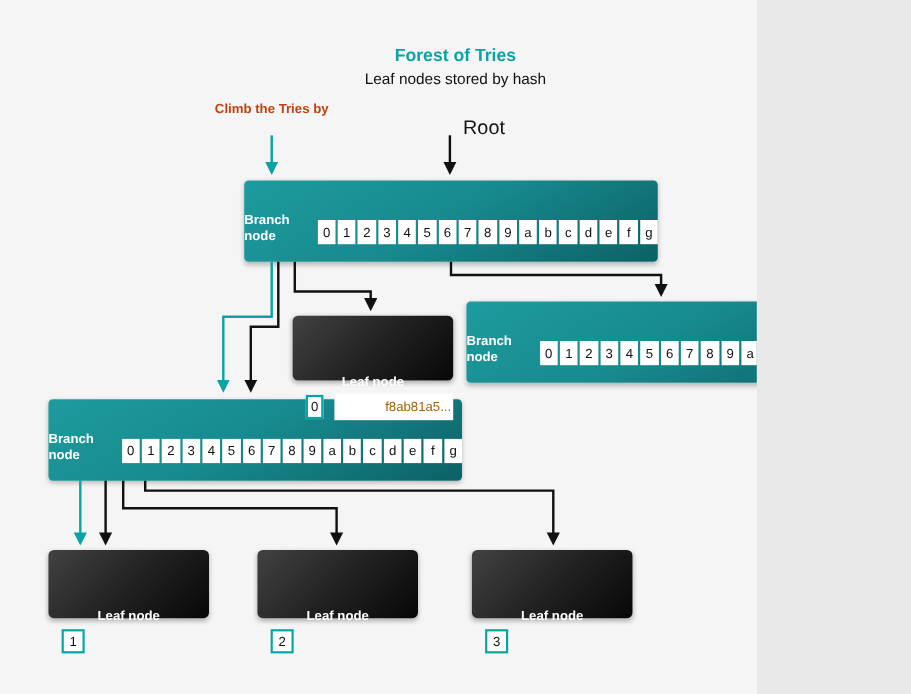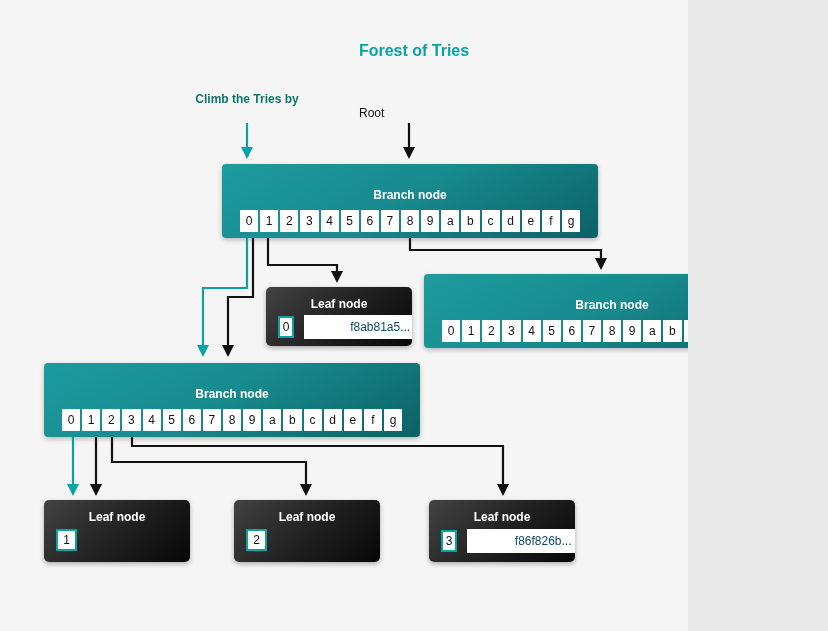--- a/index.html
+++ b/index.html
@@ -17,34 +17,34 @@
   .page-title{
     position:absolute;left:0;top:42px;width:828px;
     text-align:center;font-size:16px;font-weight:bold;color:#0aa3a5;
   }
   .page-subtitle{
     position:absolute;left:0;top:63px;width:828px;
     text-align:center;font-size:14px;color:#111;
   }
   .climb-note{
     position:absolute;left:137px;top:92px;width:220px;
-    text-align:center;font-size:12px;font-weight:bold;color:#0f766e;line-height:14px;
+    text-align:center;font-size:12px;font-weight:bold;color:#c2410c;line-height:14px;
   }
   .root-note{
     position:absolute;left:359px;top:106px;width:100px;
-    text-align:left;font-size:12px;color:#111;
+    text-align:right;font-size:18px;color:#111;
   }
   
   .branch{
     position:absolute;width:376px;height:74px;
     border-radius:4px;
     background:linear-gradient(150deg,#1d9b9e 0%,#178a8e 48%,#0c6165 100%);
     box-shadow:0 2px 5px rgba(0,0,0,0.25);
-    display:flex;flex-direction:column;align-items:center;
-    box-sizing:border-box;padding-top:24px;
+    display:flex;flex-direction:row;align-items:center;
+    box-sizing:border-box;padding-top:12px;
   }
   .branch-title{
     font-size:12px;font-weight:bold;color:#fff;line-height:14px;
   }
   .cells{
     margin-top:8px;width:340px;display:flex;gap:2px;
   }
   .cell{
     flex:1 1 0;height:22px;background:#fff;color:#111;
     display:flex;align-items:center;justify-content:center;
@@ -55,35 +55,35 @@
   .b3{left:44px;top:363px;}
   
   .leaf{
     position:absolute;width:146px;height:62px;
     border-radius:5px;
     background:linear-gradient(135deg,#424242 0%,#222 50%,#070707 100%);
     box-shadow:0 2px 5px rgba(0,0,0,0.3);
     box-sizing:border-box;padding-top:10px;
   }
   .leaf-title{
-    text-align:center;font-size:12px;font-weight:bold;color:#fff;line-height:14px;
+    text-align:center;font-size:12px;font-weight:bold;color:#fff;line-height:14px;margin-top:43px;
   }
   .leaf-row{
     margin-top:5px;display:flex;align-items:center;gap:10px;
     padding-left:12px;
   }
   .idx-cell{
     width:17px;height:18px;background:#fff;border:2px solid #0aa3a5;
     display:flex;align-items:center;justify-content:center;
     font-size:12px;color:#111;
   }
   .hash-box{
     width:88px;height:24px;background:#fff;
     display:flex;align-items:center;justify-content:center;
-    font-size:12px;color:#0c4a6e;padding-left:44px;
+    font-size:12px;color:#a16207;padding-left:44px;
   }
   .l0{left:266px;top:287px;height:59px;}
   .l0 .leaf-row{margin-top:4px;}
   .l1{left:44px;top:500px;}
   .l2{left:234px;top:500px;}
   .l3{left:429px;top:500px;}
   
   .wires{
     position:absolute;left:0;top:0;width:828px;height:631px;
     pointer-events:none;
@@ -91,20 +91,21 @@
   .wires polyline{fill:none;stroke-width:2.2px;}
   .wire-black{stroke:#111;}
   .wire-teal{stroke:#0aa3a5;}
 </style>
 </head>
 <body>
 
 <div class="canvas">
 
   <div class="page-title">Forest of Tries</div>
+  <div class="page-subtitle">Leaf nodes stored by hash</div>
 
   <div class="climb-note">
     <div>Climb the Tries by</div>
   </div>
   <div class="root-note">Root</div>
 
   <div class="branch b1">
     <div class="branch-title">Branch node</div>
     <div class="cells">
         <span class="cell">0</span>
@@ -192,21 +193,20 @@
     <div class="leaf-title">Leaf node</div>
     <div class="leaf-row">
       <span class="idx-cell">2</span>
     </div>
   </div>
 
   <div class="leaf l3">
     <div class="leaf-title">Leaf node</div>
     <div class="leaf-row">
       <span class="idx-cell">3</span>
-      <span class="hash-box">f86f826b...</span>
     </div>
   </div>
 
   <svg class="wires" viewBox="0 0 828 631" xmlns="http://www.w3.org/2000/svg">
     <defs>
       <marker id="ah-black" markerUnits="userSpaceOnUse" markerWidth="13" markerHeight="13" refX="9" refY="6" orient="auto">
         <path d="M0,0 L12,6 L0,12 Z" fill="#111"></path>
       </marker>
       <marker id="ah-teal" markerUnits="userSpaceOnUse" markerWidth="13" markerHeight="13" refX="9" refY="6" orient="auto">
         <path d="M0,0 L12,6 L0,12 Z" fill="#0aa3a5"></path>

